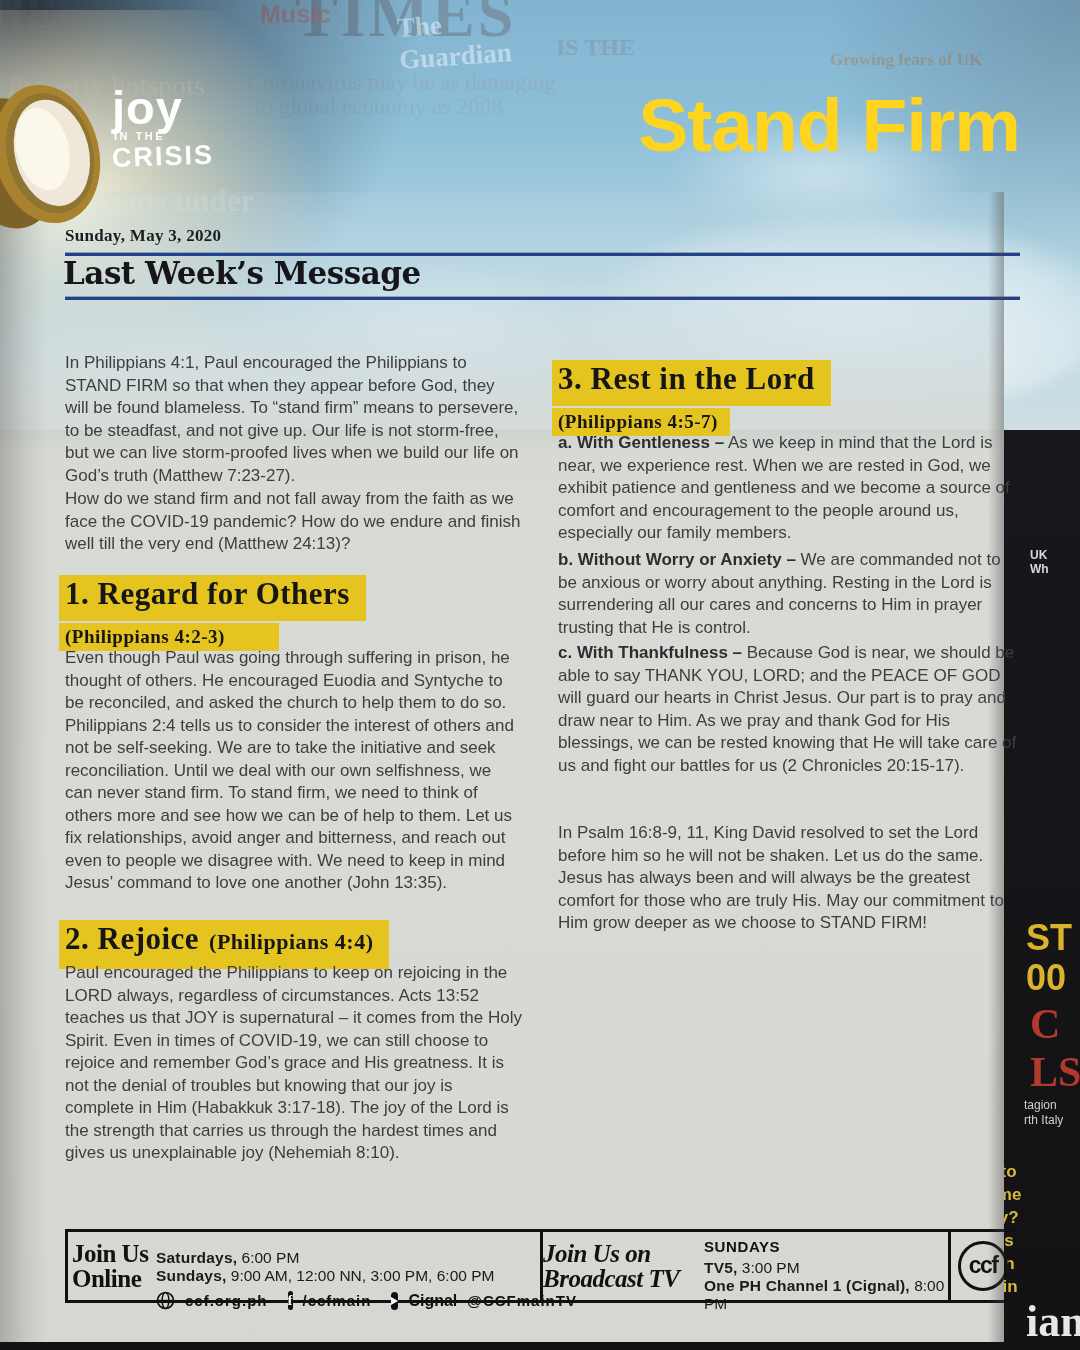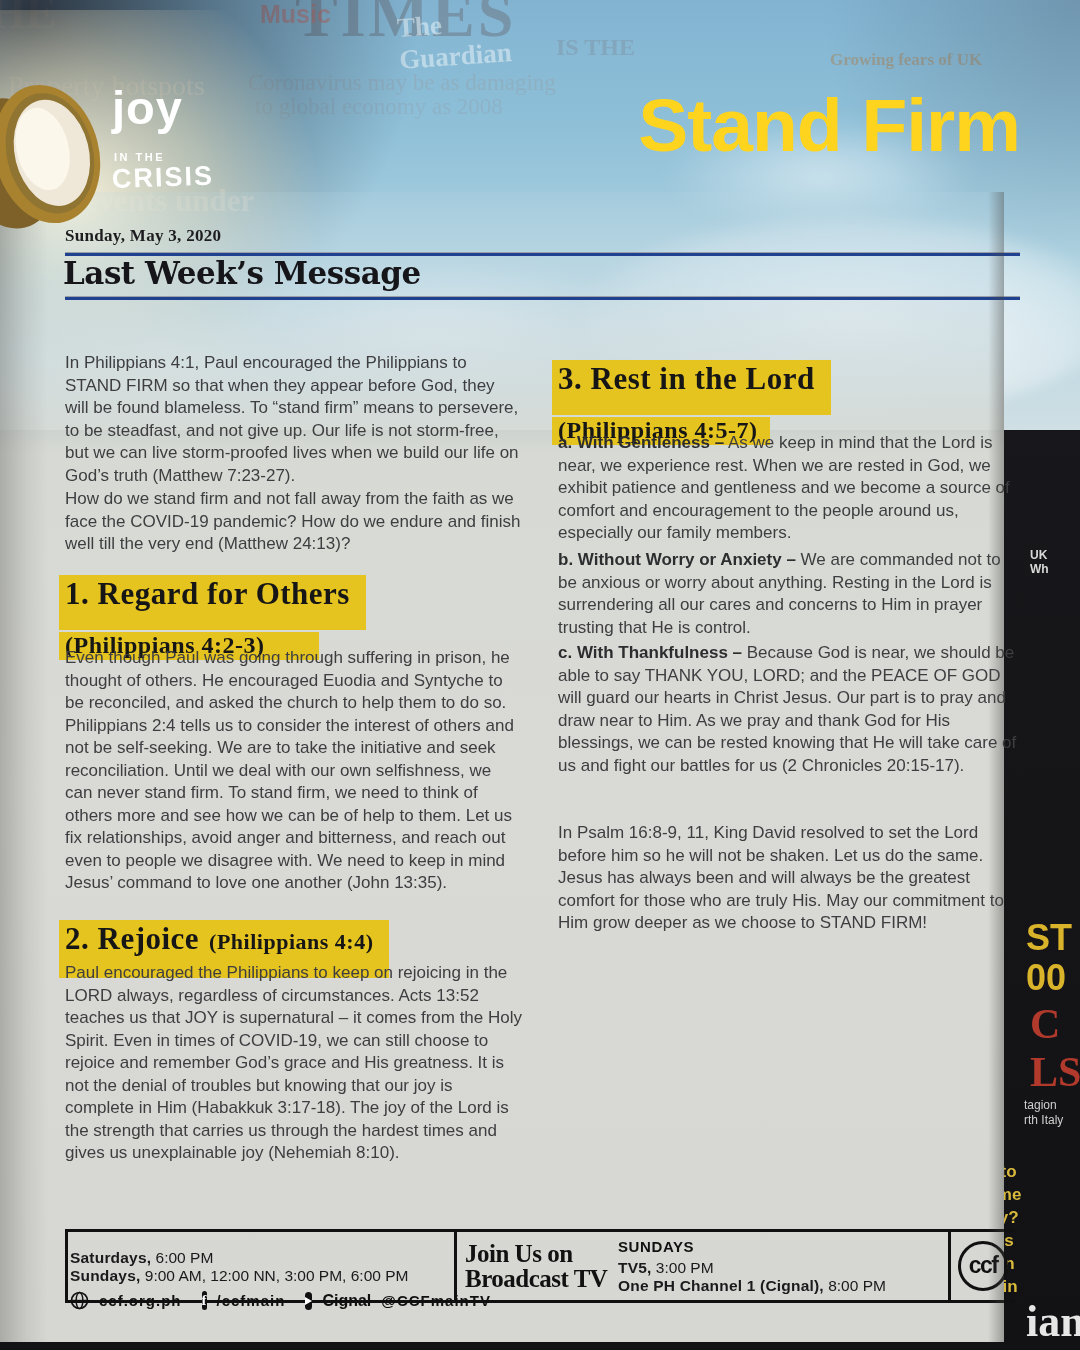--- a/index.html
+++ b/index.html
@@ -42,21 +42,21 @@
       background:radial-gradient(ellipse at 50% 50%, rgba(255,255,255,.5), transparent 70%);}
   .c4{left:20px;top:320px;width:300px;height:120px;filter:blur(12px);
       background:radial-gradient(ellipse at 50% 50%, rgba(255,255,255,.6), transparent 70%);}
   .glow{position:absolute;left:-70px;top:10px;width:480px;height:400px;
       background:radial-gradient(circle at 140px 195px, rgba(255,248,222,.95), rgba(255,243,205,.5) 135px, transparent 250px);}
 
   
   .flashlight{position:absolute;left:-8px;top:76px;z-index:6;}
   .logo{position:absolute;left:112px;top:86px;z-index:6;color:#fff;}
   .logo .l1{font:bold 47px/44px "Liberation Sans",sans-serif;letter-spacing:1px;}
-  .logo .l2{font:bold 11px "Liberation Sans",sans-serif;letter-spacing:2.5px;margin:21px 0 1px 2px;}
+  .logo .l2{font:bold 11px "Liberation Sans",sans-serif;letter-spacing:2.5px;margin:0 0 1px 2px;}
   .logo .l3{font:bold 27px "Liberation Sans",sans-serif;letter-spacing:2px;transform:rotate(-2deg);transform-origin:left;}
   .title{position:absolute;left:560px;top:86px;width:460px;margin:0;z-index:6;text-align:right;
          font:bold 75px/78px "Liberation Sans",sans-serif;letter-spacing:-1px;color:#FFD41E;}
 
   
   .paper{position:absolute;left:0;top:192px;width:1004px;height:1150px;z-index:4;
       background:linear-gradient(180deg,
         rgba(186,214,226,.18) 0px, rgba(196,218,228,.5) 90px,
         rgba(208,221,224,.82) 160px, #d7dad4 260px, #d9d9d5 600px, #d6d6d2 100%);}
   .paper::before{content:"";position:absolute;left:0;top:0;bottom:0;width:48px;
@@ -77,22 +77,22 @@
   .col p, .col .pt{margin:0;font:17px/22.5px "Liberation Sans",sans-serif;color:#3e3e41;}
   .blk{position:absolute;}
   .lc{left:65px;width:457px;}
   .rc{left:558px;width:462px;}
   .t160{top:160px;} .t296{top:296px;} .t383{top:383px;} .t455{top:455px;}
   .t728{top:728px;} .t770{top:770px;}
   .t168{top:168px;} .t240{top:240px;} .t357{top:357px;} .t450{top:450px;} .t630{top:630px;}
 
   .hl{background:#E5C420;color:#161616;display:inline-block;
       font-family:"Liberation Serif",serif;font-weight:bold;}
-  .h-line1{font-size:31px;line-height:34px;padding:2px 16px 19px 6px;margin-left:-6px;letter-spacing:.5px;}
-  .h-line2{font-size:24px;line-height:23px;padding:2px 54px 3px 6px;margin-left:-6px;margin-top:2px;letter-spacing:.5px;text-align:center;}
+  .h-line1{font-size:31px;line-height:34px;padding:2px 16px 10px 6px;margin-left:-6px;letter-spacing:.5px;}
+  .h-line2{font-size:19px;line-height:23px;padding:2px 54px 3px 6px;margin-left:-6px;margin-top:2px;letter-spacing:.5px;text-align:center;}
   .h-line2.tight{padding-right:12px;}
   .ref-inline{font-size:22px;margin-left:10px;letter-spacing:.5px;}
   .pt b{color:#2d2d30;margin-top:23px;}
 
   
   .footer{position:absolute;left:65px;top:1037px;width:950px;height:74px;box-sizing:border-box;
       border-top:3px solid #101010;border-bottom:3px solid #101010;border-left:3px solid #101010;
       display:flex;align-items:stretch;color:#111;}
   .fcell{box-sizing:border-box;}
   .ftitle{font:bold 25px/25px "Liberation Serif",serif;white-space:pre-line;padding-top:9px;letter-spacing:-.5px;}
@@ -101,21 +101,21 @@
   .sched{font:15.5px/18px "Liberation Sans",sans-serif;color:#1a1a1c;}
   .sched b{letter-spacing:.2px;}
   .socialrow{display:flex;align-items:center;gap:10px;margin-top:6px;}
   .socialrow .lbl{font:bold 15px "Liberation Sans",sans-serif;letter-spacing:1px;color:#101010;}
   .gap{width:16px;}
   .fbicon{width:19px;height:19px;background:#101010;border-radius:3px;color:#fff;
       display:flex;align-items:center;justify-content:center;font:bold 15px "Liberation Serif",serif;}
   .yticon{width:26px;height:18px;background:#101010;border-radius:5px;
       display:flex;align-items:center;justify-content:center;}
   .yticon span{width:0;height:0;border-left:7px solid #fff;border-top:4.5px solid transparent;border-bottom:4.5px solid transparent;}
-  .cell-tt{width:160px;border-left:3px solid #101010;padding-left:8px;}
+  .cell-tt{width:160px;border-left:3px solid #101010;font-style:italic;}
   .cell-ts{flex:1;padding:6px 0 0 4px;}
   .cell-ts .days{font:bold 15px "Liberation Sans",sans-serif;letter-spacing:.6px;margin-bottom:4px;}
   .cell-logo{width:67px;border-left:3px solid #101010;display:flex;align-items:center;justify-content:center;}
   .ccf{width:50px;height:50px;border:3px solid #101010;border-radius:50%;box-sizing:border-box;
        display:flex;align-items:center;justify-content:center;
        font:bold 23px "Liberation Sans",sans-serif;letter-spacing:-1.5px;color:#101010;padding-bottom:2px;}
 </style>
 </head>
 <body>
 
@@ -208,20 +208,22 @@
         <div><mark class="hl h-line1">3. Rest in the Lord</mark></div>
         <div><mark class="hl h-line2 tight">(Philippians 4:5-7)</mark></div>
       </div>
       <div class="blk rc t240 pt"><b>a. With Gentleness –</b><span> As we keep in mind that the Lord is near, we experience rest. When we are rested in God, we exhibit patience and gentleness and we become a source of comfort and encouragement to the people around us, especially our family members.</span></div>
       <div class="blk rc t357 pt"><b>b. Without Worry or Anxiety –</b><span> We are commanded not to be anxious or worry about anything. Resting in the Lord is surrendering all our cares and concerns to Him in prayer trusting that He is control.</span></div>
       <div class="blk rc t450 pt"><b>c. With Thankfulness –</b><span> Because God is near, we should be able to say THANK YOU, LORD; and the PEACE OF GOD will guard our hearts in Christ Jesus. Our part is to pray and draw near to Him. As we pray and thank God for His blessings, we can be rested knowing that He will take care of us and fight our battles for us (2 Chronicles 20:15-17).</span></div>
       <p class="blk rc t630">In Psalm 16:8-9, 11, King David resolved to set the Lord before him so he will not be shaken. Let us do the same. Jesus has always been and will always be the greatest comfort for those who are truly His. May our commitment to Him grow deeper as we choose to STAND FIRM!</p>
     </div>
 
     <div class="footer">
+      <div class="fcell cell-ot ftitle">Join Us
+Online</div>
       <div class="fcell cell-os">
         <div class="sched"><b>Saturdays,</b><span> 6:00 PM</span></div>
         <div class="sched"><b>Sundays,</b><span> 9:00 AM, 12:00 NN, 3:00 PM, 6:00 PM</span></div>
         <div class="socialrow">
           <span style="display:flex;">
             <svg width="19" height="19" viewBox="0 0 19 19">
                 <circle cx="9.5" cy="9.5" r="8" fill="none" stroke="#101010" stroke-width="1.7"></circle>
                 <ellipse cx="9.5" cy="9.5" rx="3.4" ry="8" fill="none" stroke="#101010" stroke-width="1.4"></ellipse>
                 <line x1="1.5" y1="9.5" x2="17.5" y2="9.5" stroke="#101010" stroke-width="1.4"></line>
               </svg>

